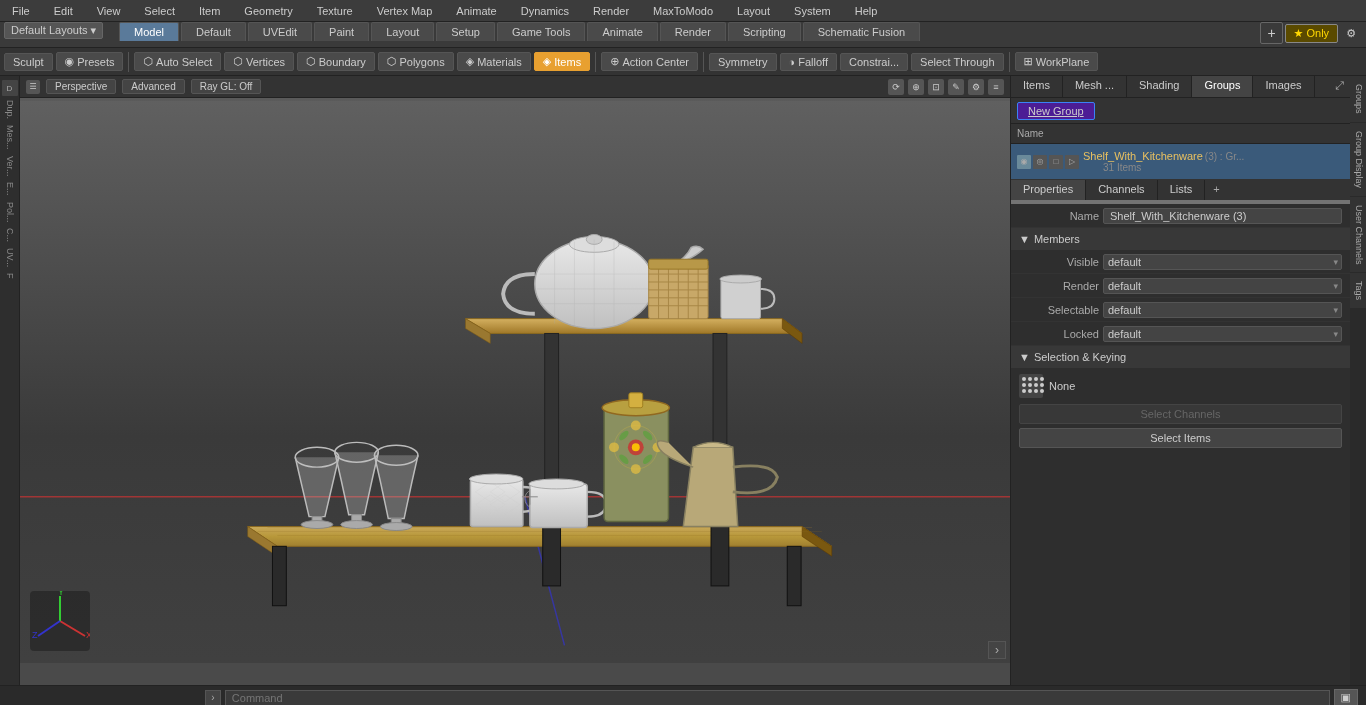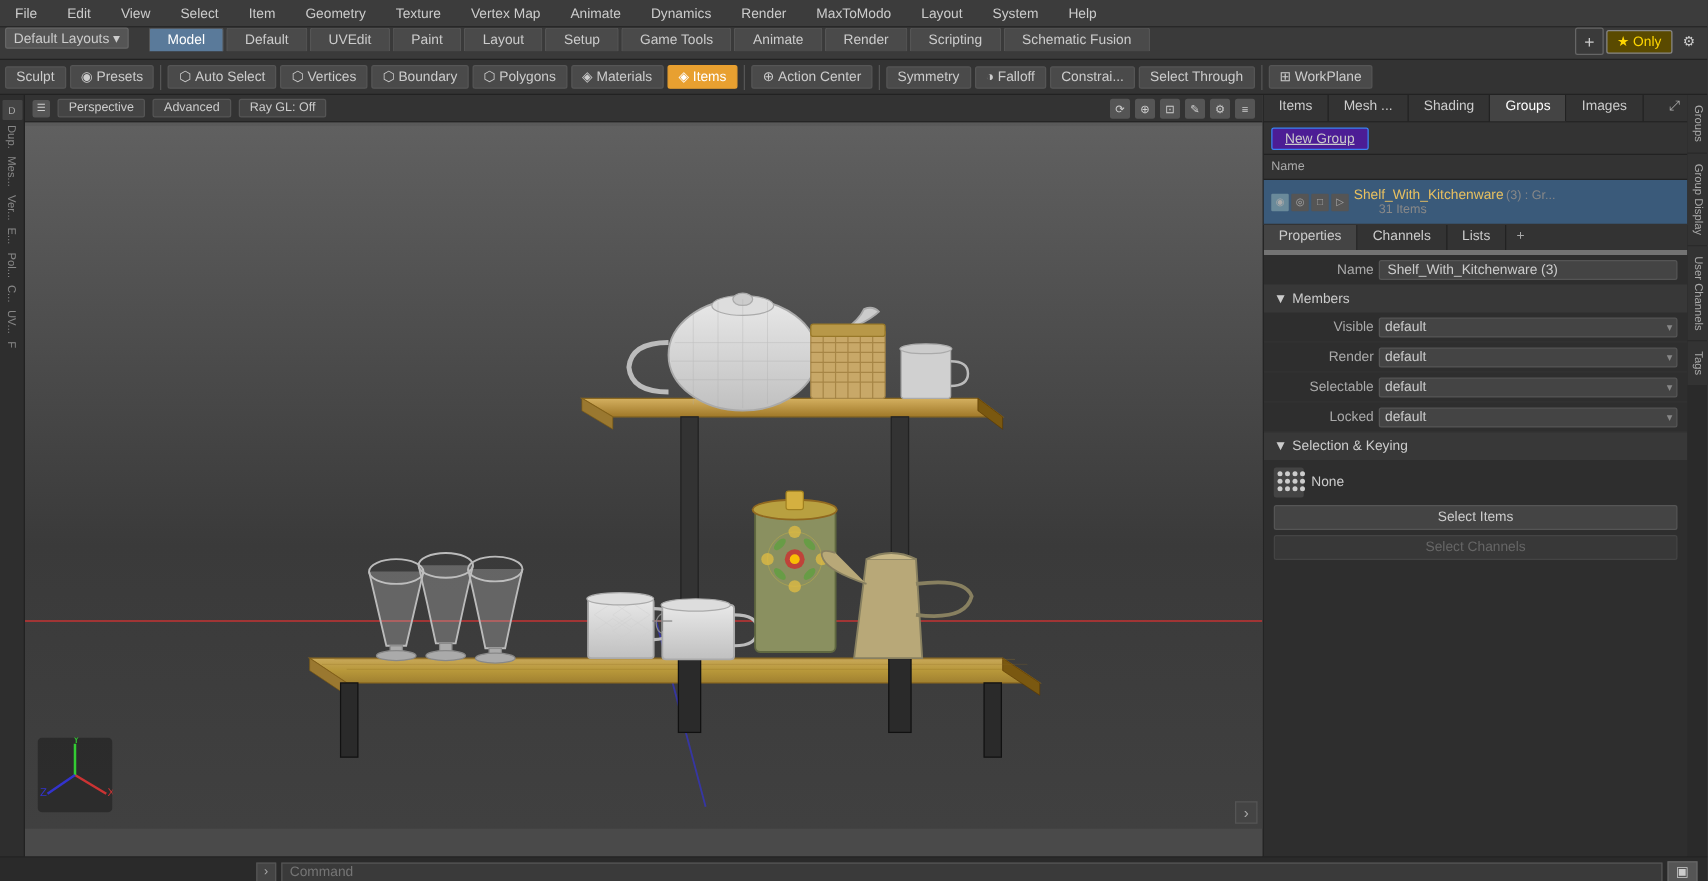--- a/index.html
+++ b/index.html
@@ -545,22 +545,22 @@
             <div class="sk-dot"></div>
             <div class="sk-dot"></div>
             <div class="sk-dot"></div>
             <div class="sk-dot"></div>
             <div class="sk-dot"></div>
             <div class="sk-dot"></div>
             <div class="sk-dot"></div>
           </div>
           <span class="sk-none-label">None</span>
         </div>
+        <div class="sk-btn disabled">Select Channels</div>
         <div class="sk-btn">Select Items</div>
-        <div class="sk-btn disabled">Select Channels</div>
       </div>
     </div>
   </div>
 
   <div id="right-vtabs">
     <div class="vtab">Groups</div>
     <div class="vtab">Group Display</div>
     <div class="vtab">User Channels</div>
     <div class="vtab">Tags</div>
   </div>

